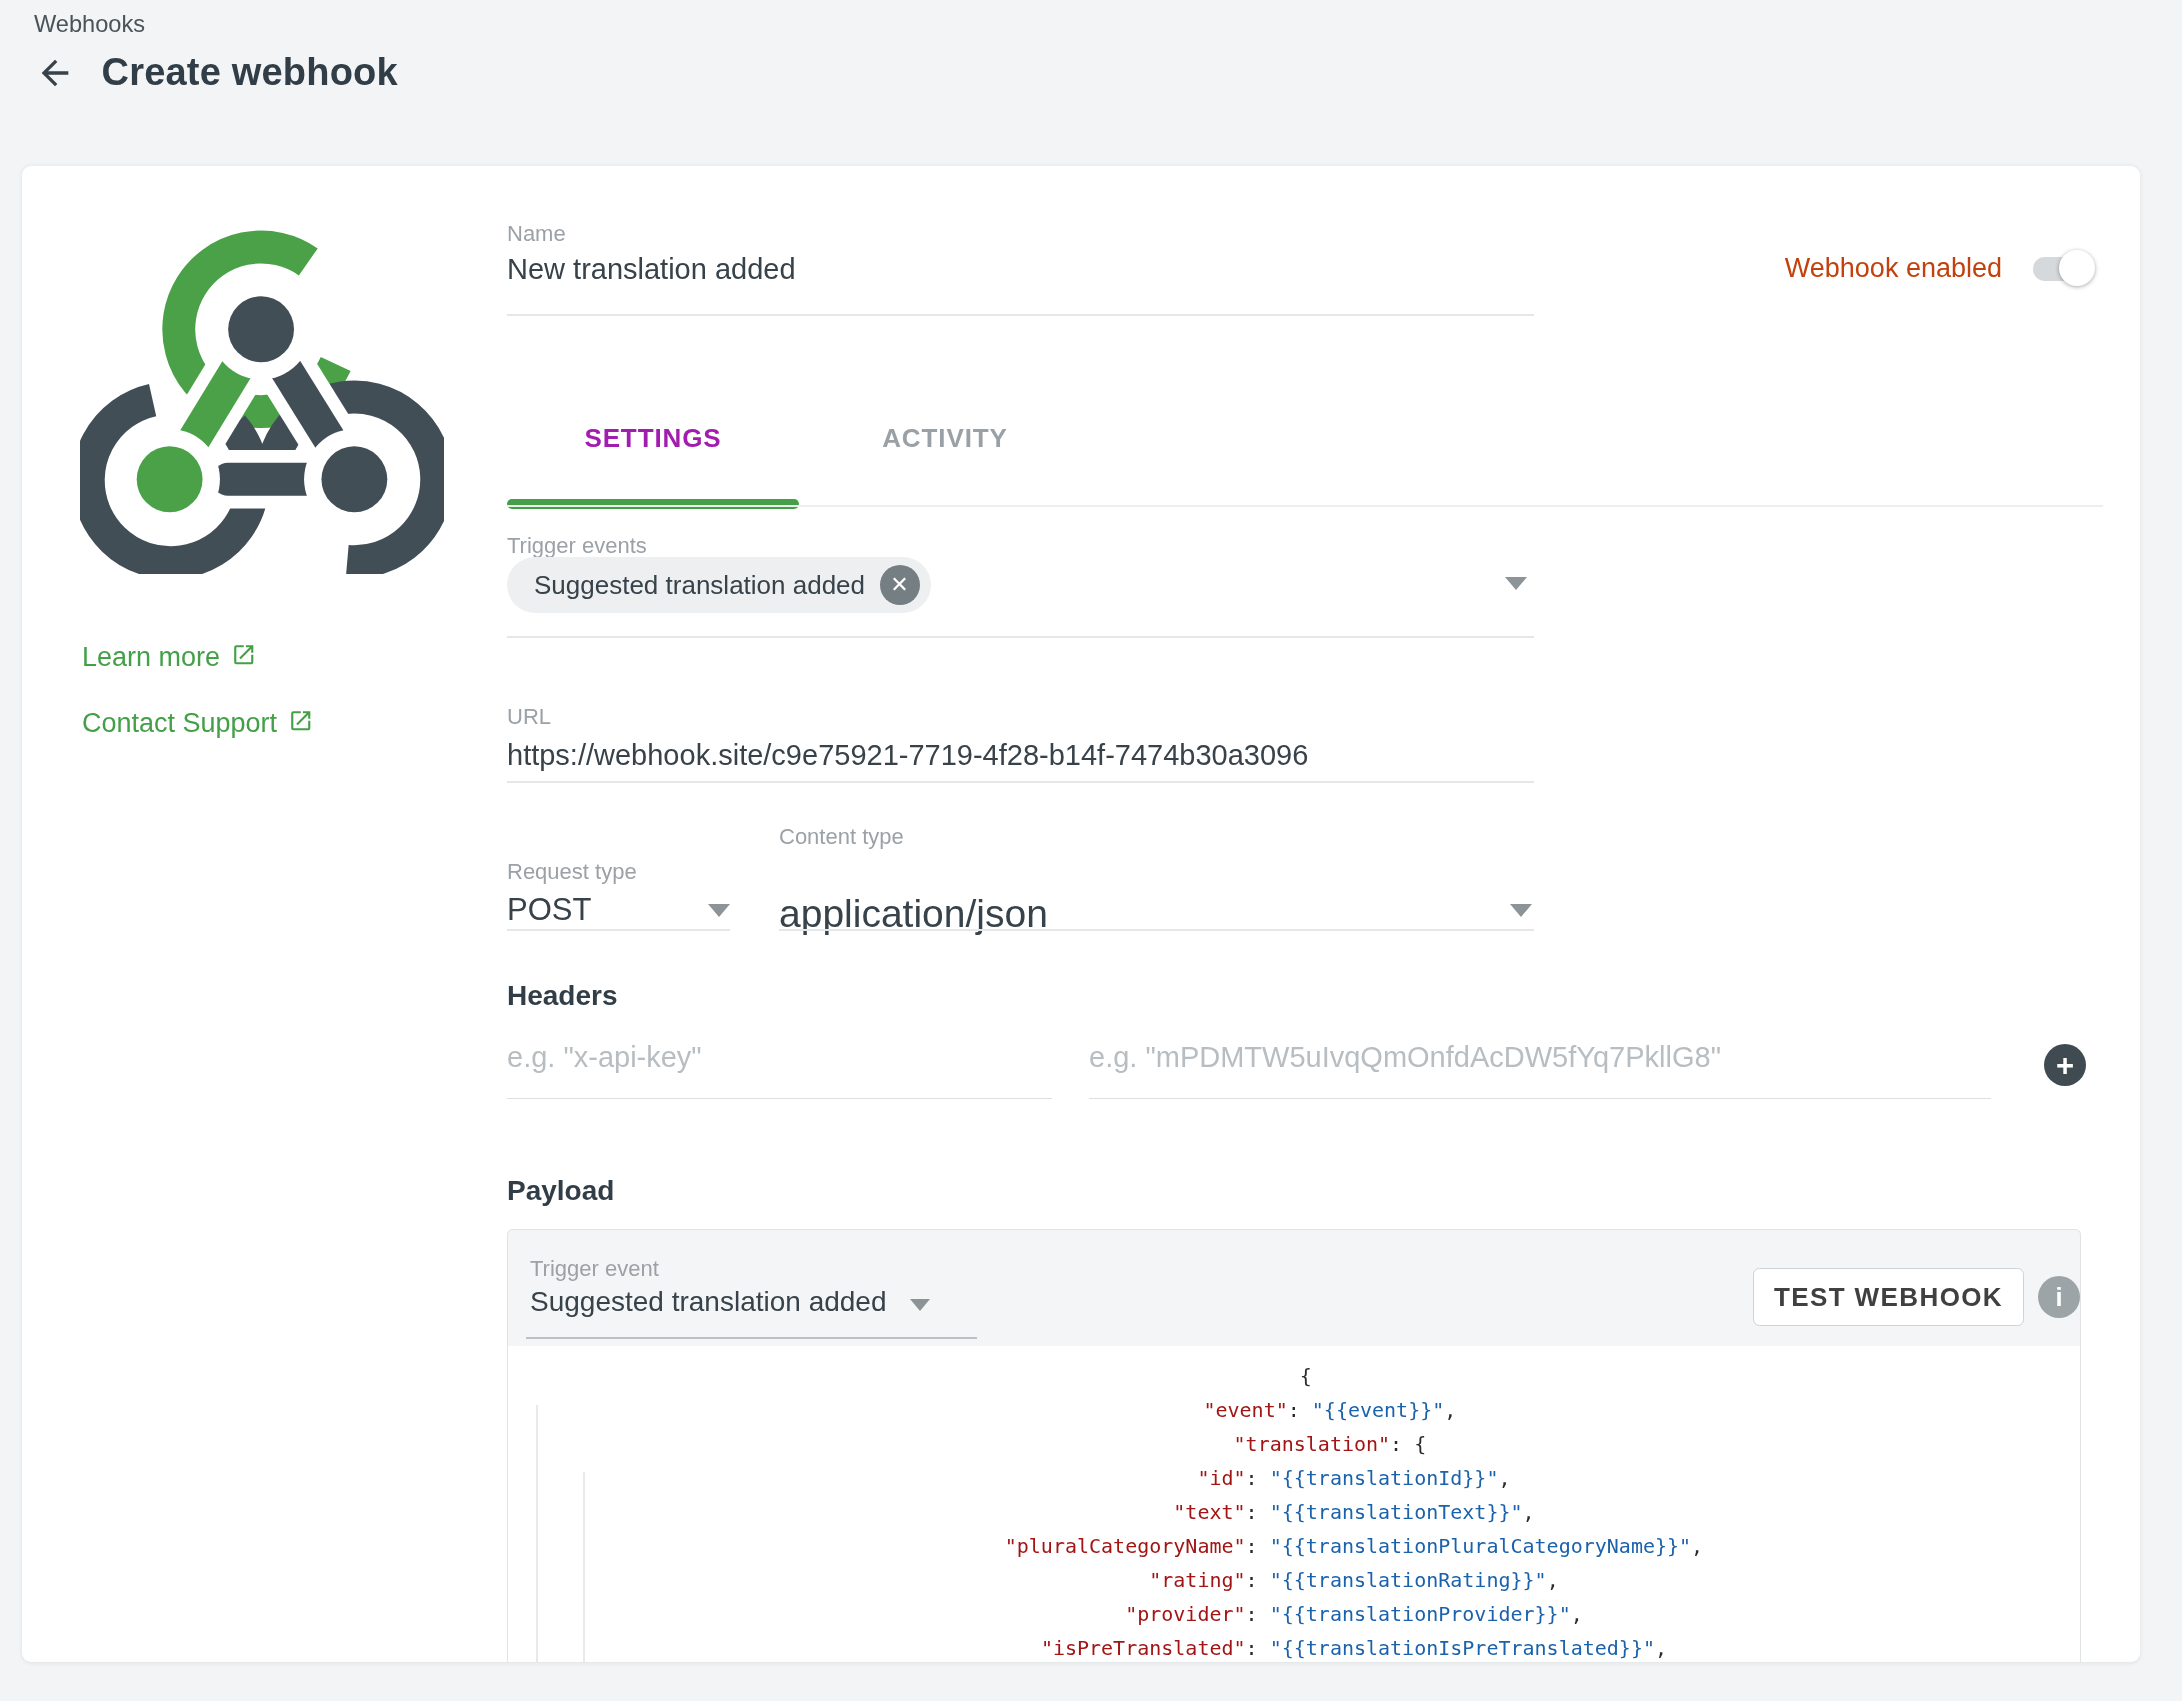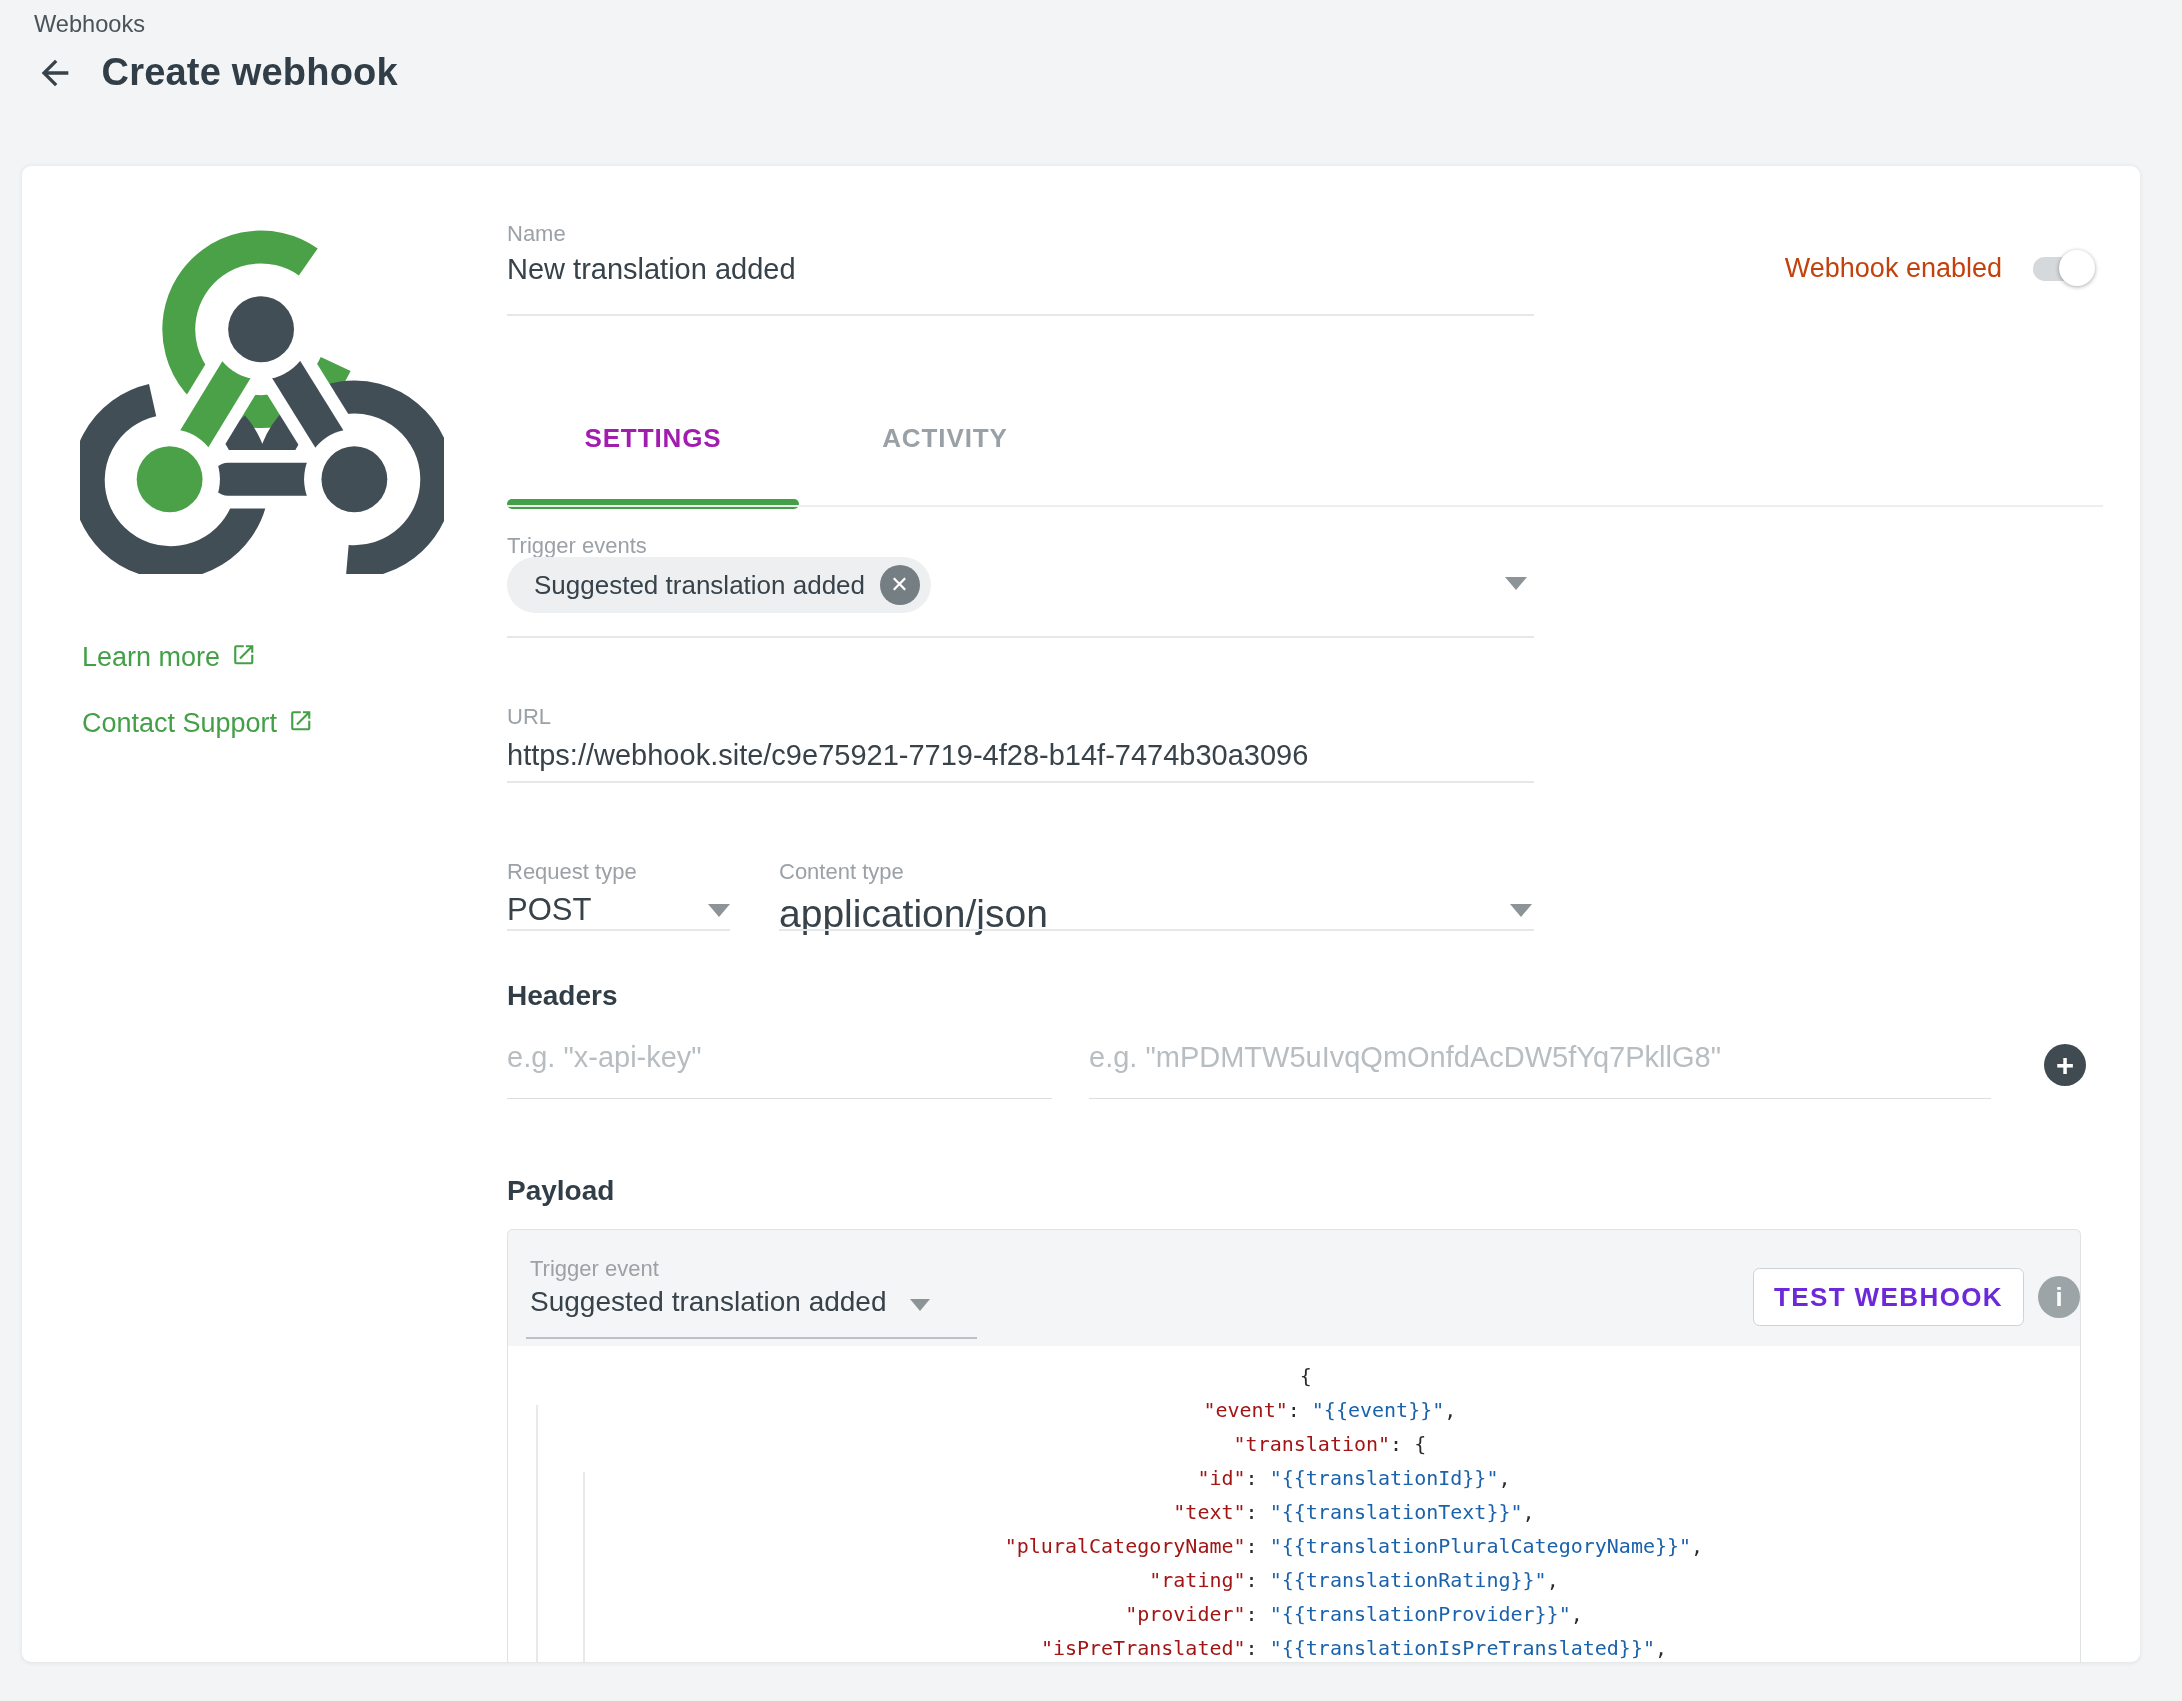--- a/index.html
+++ b/index.html
@@ -63,21 +63,21 @@
   
   .url-label{left:485px;top:538px;}
   .url-input{left:485px;top:573px;width:1000px;}
   .url-line{left:485px;top:615px;width:1027px;}
 
   
   .rt-label{left:485px;top:693px;}
   .rt-value{position:absolute;left:485px;top:726px;font-size:31px;color:#37424a;cursor:pointer;}
   .rt-arrow{left:686px;top:738px;}
   .rt-line{left:485px;top:763px;width:223px;}
-  .ct-label{left:757px;top:693px;}
+  .ct-label{left:757px;top:658px;}
   .ct-value{position:absolute;left:757px;top:726px;font-size:39px;color:#37424a;cursor:pointer;}
   .ct-arrow{left:1488px;top:738px;}
   .ct-line{left:757px;top:763px;width:755px;}
 
   
   .sec-heading{position:absolute;font-size:28px;font-weight:700;color:#323e47;}
   .hdr-heading{left:485px;top:814px;}
   .hdr-input{position:absolute;top:875px;font-size:29px;color:#37424a;background:transparent;border:none;outline:none;
              border-bottom:1.8px solid #dcdfe1;padding:0 0 23.6px 0;font-family:"Liberation Sans","DejaVu Sans",sans-serif;}
   .hdr-input::placeholder{color:#b7bdc1;opacity:1;}
@@ -89,21 +89,21 @@
   
   .pl-heading{left:485px;top:1009px;}
   .panel{position:absolute;left:485px;top:1063px;width:1574px;height:455px;background:#f4f5f6;border:0.9px solid #e0e3e5;
          border-radius:5.5px;box-sizing:border-box;text-align:center;}
   .pe-label{position:absolute;left:22px;top:25.5px;font-size:22px;color:#9ba1a6;}
   .pe-value{position:absolute;left:22px;top:56px;font-size:28px;color:#37424a;cursor:pointer;}
   .pe-arrow{position:absolute;left:402px;top:69px;border-left-width:10px;border-right-width:10px;border-top-width:12.7px;}
   .pe-line{position:absolute;left:18px;top:107px;width:451px;height:1.8px;background:#bcc1c4;}
   .test-btn{position:absolute;left:1245px;top:38px;width:271px;height:58px;background:#fff;border:1.8px solid #ced3d6;
             border-radius:6.4px;display:flex;align-items:center;justify-content:center;font-size:26px;font-weight:700;
-            letter-spacing:1.4px;color:#6d28d9;cursor:pointer;box-sizing:border-box;}
+            letter-spacing:1.4px;color:#404040;cursor:pointer;box-sizing:border-box;}
   .info-btn{position:absolute;left:1530px;top:46px;width:42px;height:42px;border-radius:50%;background:#9da4a8;color:#fff;
             display:flex;align-items:center;justify-content:center;font-size:25.5px;font-weight:700;cursor:pointer;}
 
   
   .code{position:absolute;left:0;right:0;top:116px;bottom:0;background:#fff;overflow:hidden;}
   .code-inner{position:relative;padding:12.7px 0 0 23.6px;font-family:"DejaVu Sans Mono","Liberation Mono",monospace;
               font-size:20px;line-height:34px;color:#2b2b2b;}
   .code-line{white-space:pre;}
   .tok-k{color:#a31515;}
   .tok-v{color:#1a62ab;}

